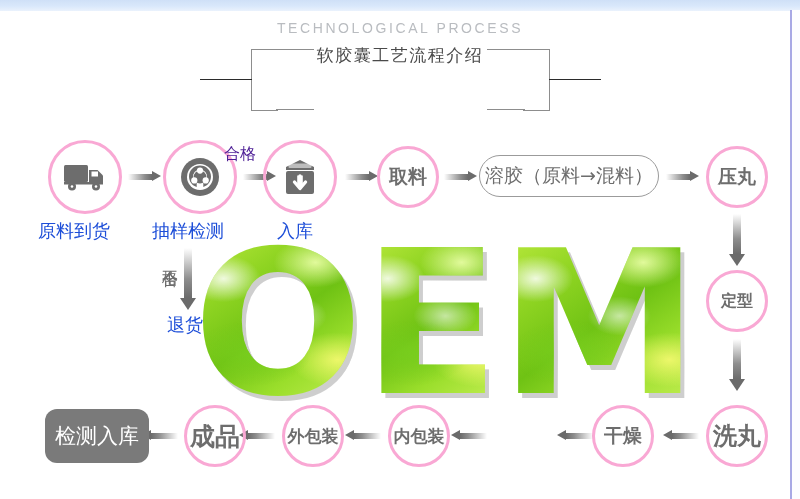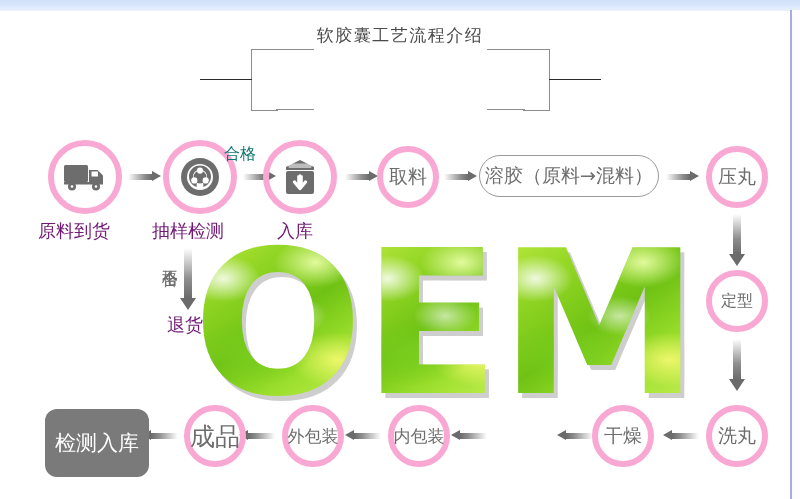--- a/index.html
+++ b/index.html
@@ -53,26 +53,26 @@
       radial-gradient(ellipse 55px 34px at 60% 45%, rgba(255,255,255,.6) 0%, rgba(255,255,255,0) 58%),
       linear-gradient(145deg,#b8e83c 0%,#8fd422 26%,#6fc214 50%,#9ade2b 72%,#c6ef55 100%);
     -webkit-background-clip:text;background-clip:text;color:transparent;
     -webkit-text-fill-color:transparent;
     filter:drop-shadow(4px 5px 0 rgba(176,176,176,.62));
     letter-spacing:0;
   }
 
   
   .node{position:absolute;z-index:3;}
-  .circ{border-radius:50%;border:6px solid #f9a8d4;background:rgba(255,255,255,.0);
-    display:flex;align-items:center;justify-content:center;box-sizing:border-box;}
+  .circ{border-radius:50%;border:3px solid #f9a8d4;background:rgba(255,255,255,.0);
+    display:flex;align-items:center;justify-content:center;box-sizing:border-box;font-weight:bold;}
   .circ-lbl{font-family:"DejaVu Sans","Liberation Sans",sans-serif;
     color:#6d6d6d;white-space:nowrap;}
   .caption{position:absolute;font-family:"DejaVu Sans","Liberation Sans",sans-serif;
-    font-size:18px;color:#701a75;white-space:nowrap;z-index:3;}
+    font-size:18px;color:#1d4ed8;white-space:nowrap;z-index:3;}
   .pill{position:absolute;border:1px solid #9b9b9b;border-radius:22px;
     display:flex;align-items:center;justify-content:center;box-sizing:border-box;
     font-family:"DejaVu Sans","Liberation Sans",sans-serif;font-size:19px;color:#6d6d6d;
     white-space:nowrap;background:rgba(255,255,255,.55);z-index:3;}
   .rrect{position:absolute;background:#7a7a7a;border-radius:12px;
     display:flex;align-items:center;justify-content:center;
     font-family:"DejaVu Sans","Liberation Sans",sans-serif;font-size:21px;color:#ffffff;
     white-space:nowrap;z-index:3;}
 
   
@@ -94,21 +94,21 @@
   .arrow-d .shaft{position:absolute;left:4px;top:0;width:8px;
     background:linear-gradient(180deg,rgba(130,130,130,0) 0%,#8e8e8e 62%,#6b6b6b 100%);}
   .arrow-d .head{position:absolute;left:0;width:0;height:0;
     border-left:8px solid transparent;border-right:8px solid transparent;
     border-top:12px solid #6b6b6b;}
 
   .vert-lbl{position:absolute;writing-mode:vertical-rl;text-orientation:upright;
     font-family:"DejaVu Sans","Liberation Sans",sans-serif;font-size:16px;color:#6d6d6d;
     letter-spacing:0px;z-index:3;white-space:nowrap;}
   .small-lbl{position:absolute;font-family:"DejaVu Sans","Liberation Sans",sans-serif;
-    font-size:16px;color:#0f766e;white-space:nowrap;z-index:3;}
+    font-size:16px;color:#4c1d95;white-space:nowrap;z-index:3;}
 
   
   .ic{display:block;}
 </style>
 </head>
 <body>
 
 <div id="stage">
 
   <div class="top-band"></div>
@@ -121,20 +121,21 @@
     <div class="brk-mid" style="left:200px;top:61px;width:52px;"></div>
     <div class="brk-top" style="left:276px;top:31px;width:38px;"></div>
     <div class="brk-top" style="left:276px;top:91px;width:38px;"></div>
 
     <div class="brk right"></div>
     <div class="brk-mid" style="left:549px;top:61px;width:52px;"></div>
     <div class="brk-top" style="left:487px;top:31px;width:38px;"></div>
     <div class="brk-top" style="left:487px;top:91px;width:38px;"></div>
 
     <div class="title-center">
+      <div class="t-sub">TECHNOLOGICAL PROCESS</div>
       <div class="t-cn">软胶囊工艺流程介绍</div>
     </div>
   </div>
 
   <div class="oem">
     <span>O</span>
     <span>E</span>
     <span>M</span>
   </div>
 
@@ -242,21 +243,21 @@
 
   <div class="vert-lbl" style="left:159px;top:258px;">不合格</div>
   <div class="arrow-d" style="left:180px;top:248px;height:62px;">
     <div class="shaft" style="height:50px;"></div>
       <div class="head" style="top:50px;"></div>
   </div>
   <div class="caption" style="left:167px;top:313px;font-size:18px;">退货</div>
 
   <div class="node" style="left:706px;top:405px;">
     <div class="circ" style="width:62px;height:62px;">
-      <span class="circ-lbl" style="font-size:19px;text-align:center;">洗丸</span>
+      <span class="circ-lbl" style="font-size:24px;text-align:center;">洗丸</span>
     </div>
   </div>
 
   <div class="arrow-l" style="left:663px;top:430px;width:36px;">
     <div class="shaft" style="width:27px;"></div>
       <div class="head"></div>
   </div>
 
   <div class="node" style="left:592px;top:405px;">
     <div class="circ" style="width:62px;height:62px;">
@@ -301,17 +302,17 @@
     <div class="circ" style="width:62px;height:62px;">
       <span class="circ-lbl" style="font-size:25px;">成品</span>
     </div>
   </div>
 
   <div class="arrow-l" style="left:142px;top:430px;width:36px;">
     <div class="shaft" style="width:27px;"></div>
       <div class="head"></div>
   </div>
 
-  <div class="rrect" style="left:45px;top:409px;width:104px;height:68px;">
+  <div class="rrect" style="left:45px;top:409px;width:104px;height:54px;">
     <span>检测入库</span>
   </div>
 
 </div>
 
 </body></html>

